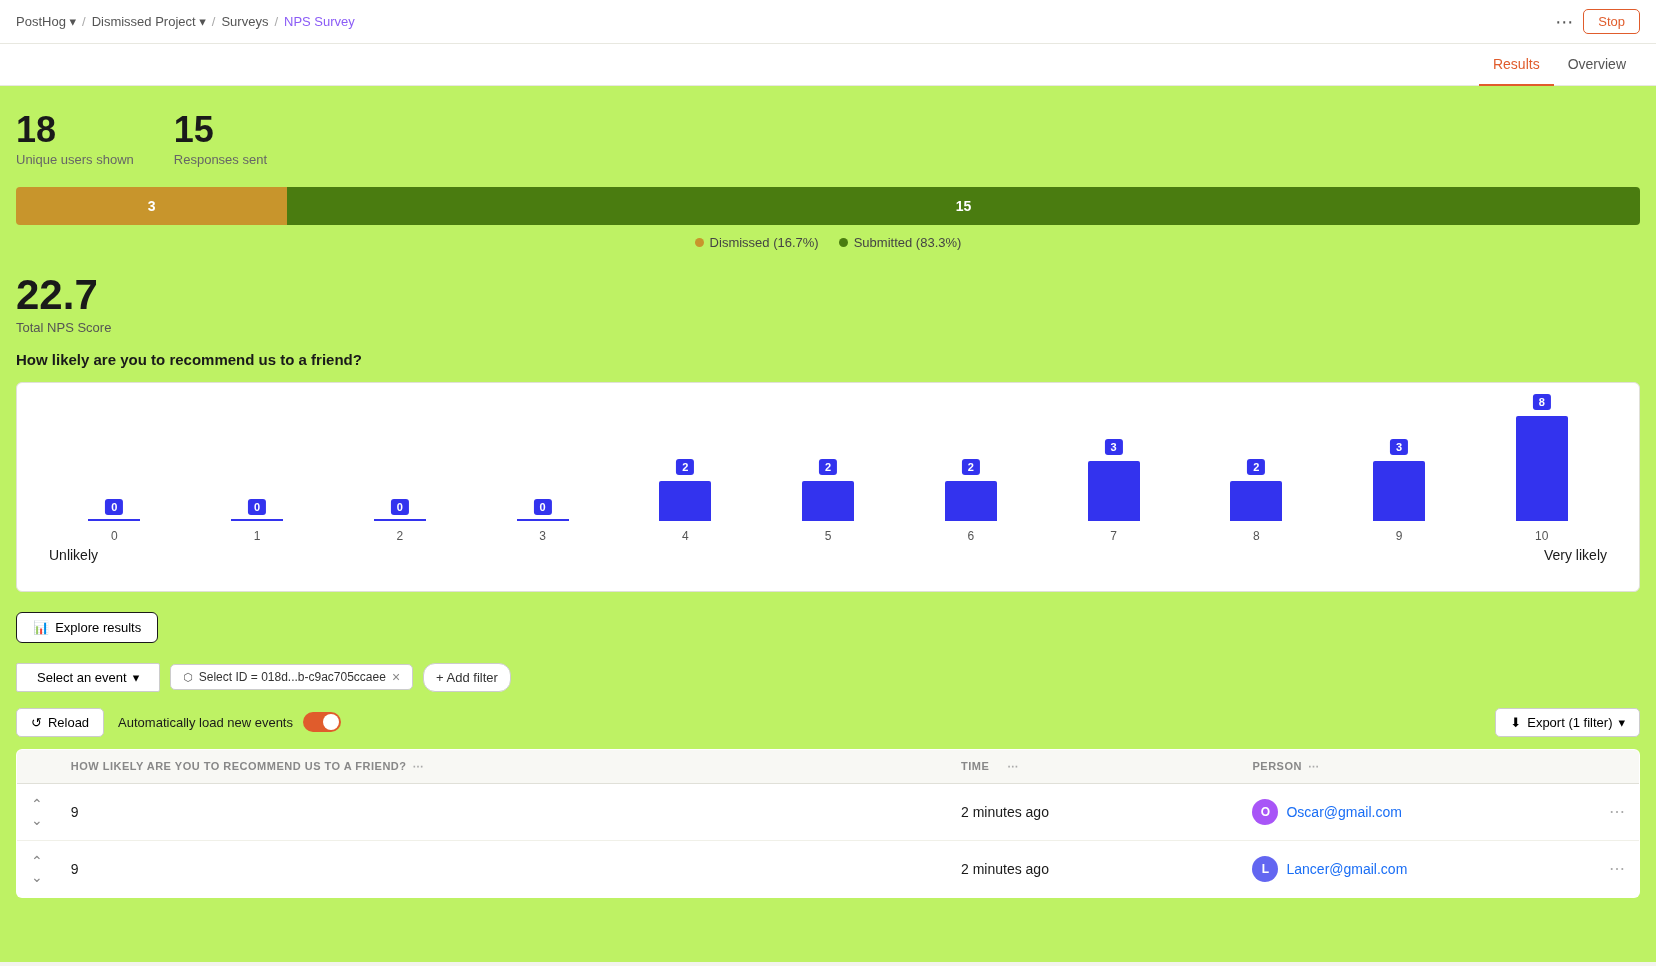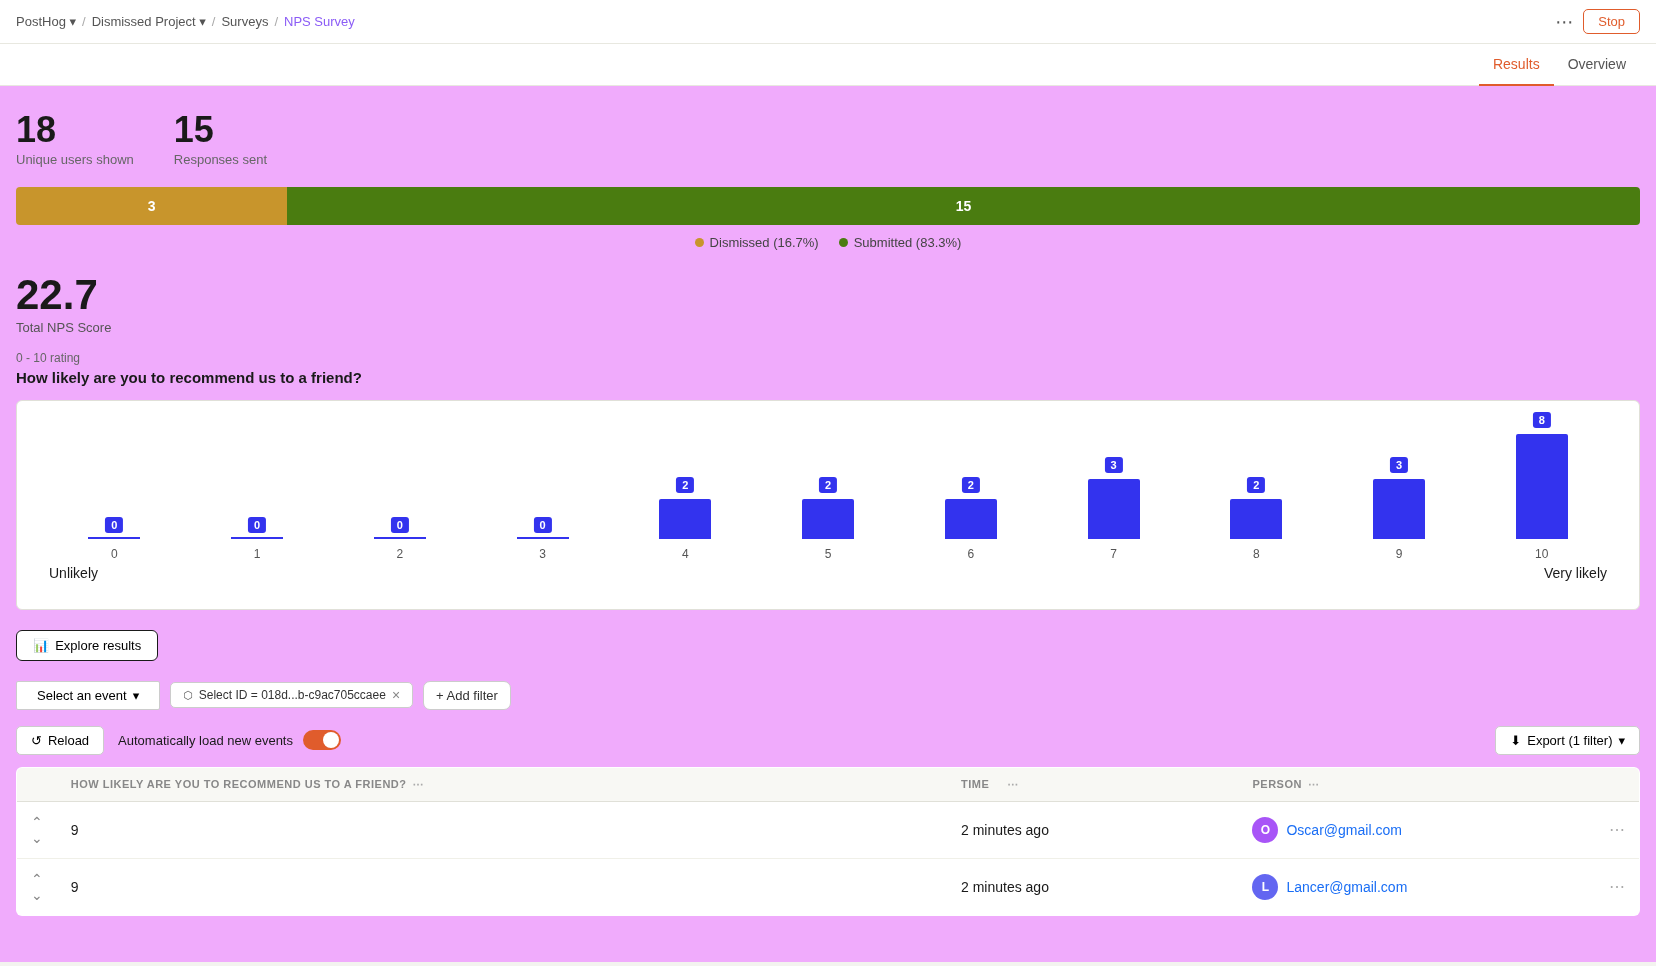--- a/index.html
+++ b/index.html
@@ -20,21 +20,21 @@
       padding: 4px 14px; border-radius: 5px; font-size: 13px; cursor: pointer; font-weight: 500;
     }
     .dots-btn { background: none; border: none; cursor: pointer; font-size: 18px; color: #555; }
 
     
     .tabs { display: flex; align-items: center; gap: 0; background: #fff; border-bottom: 1px solid #e8e8e0; padding: 0 16px; justify-content: flex-end; }
     .tab { padding: 12px 14px; font-size: 14px; cursor: pointer; color: #555; border-bottom: 2px solid transparent; margin-bottom: -1px; }
     .tab.active { color: #e05c2c; border-bottom: 2px solid #e05c2c; font-weight: 500; }
 
     
-    .main { padding: 24px 16px; background: #f0abfc; min-height: calc(100vh - 90px); }
+    .main { padding: 24px 16px; background: #bef264; min-height: calc(100vh - 90px); }
 
     
     .stats-row { display: flex; gap: 40px; margin-bottom: 20px; }
     .stat-block { display: flex; flex-direction: column; }
     .stat-number { font-size: 36px; font-weight: 700; line-height: 1.1; }
     .stat-label { font-size: 13px; color: #666; margin-top: 2px; }
 
     
     .progress-bar-container { display: flex; height: 38px; border-radius: 4px; overflow: hidden; margin-bottom: 10px; }
     .progress-dismissed { background: #c8952c; display: flex; align-items: center; justify-content: center; color: #fff; font-size: 14px; font-weight: 600; }
@@ -81,21 +81,21 @@
       border: 1px solid #ccc; background: #fff; padding: 6px 20px; border-radius: 2px;
       cursor: pointer; font-size: 13px; display: flex; align-items: center; gap: 6px;
     }
     .filter-tag {
       border: 1px solid #ccc; background: #fff; padding: 5px 12px; border-radius: 5px;
       font-size: 12px; display: flex; align-items: center; gap: 6px; color: #333;
     }
     .filter-tag .filter-icon { font-size: 11px; color: #666; }
     .filter-remove { cursor: pointer; color: #888; font-size: 14px; line-height: 1; }
     .add-filter-btn {
-      border: 1px solid #ccc; background: #fff; padding: 6px 12px; border-radius: 7px;
+      border: 1px solid #ccc; background: #fff; padding: 6px 12px; border-radius: 12px;
       cursor: pointer; font-size: 13px; display: flex; align-items: center; gap: 5px; color: #333;
     }
 
     
     .actions-row { display: flex; align-items: center; justify-content: space-between; margin-bottom: 12px; }
     .actions-left { display: flex; align-items: center; gap: 14px; }
     .reload-btn {
       border: 1px solid #ccc; background: #fff; padding: 6px 14px; border-radius: 5px;
       cursor: pointer; font-size: 13px; display: flex; align-items: center; gap: 6px; font-weight: 500;
     }
@@ -181,21 +181,20 @@
       <span>Dismissed (16.7%)</span>
     </div>
     <div class="legend-item">
       <div class="legend-dot" style="background: #4a7c10;"></div>
       <span>Submitted (83.3%)</span>
     </div>
   </div>
 
   <div class="nps-score-big">22.7</div>
   <div class="nps-label">Total NPS Score</div>
-  <div class="rating-label">0 - 10 rating</div>
   <div class="question-label">How likely are you to recommend us to a friend?</div>
 
   <div class="chart-area">
     <div class="chart-inner" id="chart-bars">
     <div class="chart-bar-group">
           <div class="bar-wrapper">
             <div class="bar-zero" style="position: relative;">
               <div class="bar-label">0</div>
             </div>
           </div>

